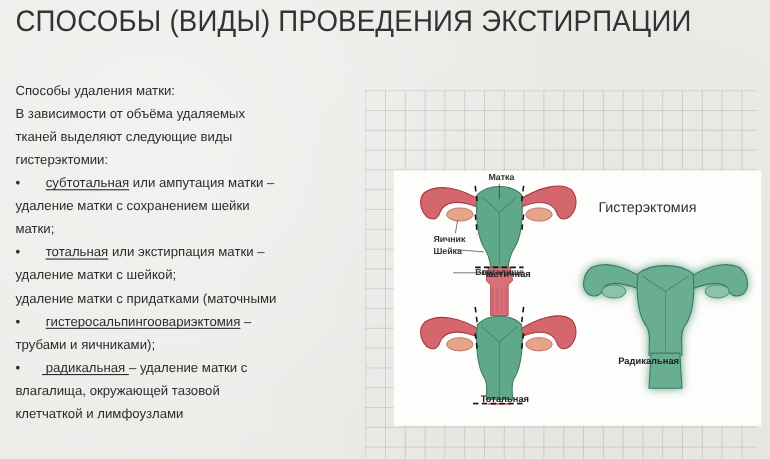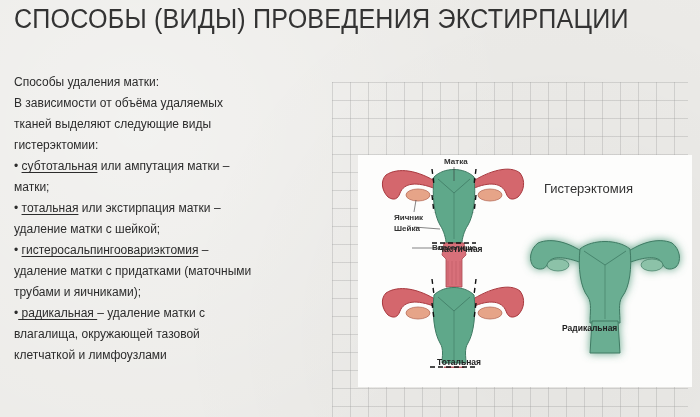--- a/index.html
+++ b/index.html
@@ -46,21 +46,21 @@
     .body-text {
       position: absolute;
       left: 14px;
       top: 72px;
       width: 345px;
       font-size: 12px;
       line-height: 21px;
       color: #2c2c2c;
     }
     .body-text .line { display: block; white-space: nowrap; }
-    .u { text-decoration: underline; text-underline-offset: 2px; }
+    .u { text-decoration: underline; text-underline-offset: 2px; margin-left: 20px; }
     .panel {
       position: absolute;
       left: 358px;
       top: 155px;
       width: 334px;
       height: 232px;
       background: #fdfdfc;
     }
     .panel svg { position: absolute; left: 0; top: 0; }
     .lbl {
@@ -93,27 +93,28 @@
 
 <div class="grid"></div>
 
 <div class="body-text">
   <span class="line">Способы удаления матки:</span>
   <span class="line">В зависимости от объёма удаляемых</span>
   <span class="line">тканей выделяют следующие виды</span>
   <span class="line">гистерэктомии:</span>
 
   <span class="line"><span>•</span> <span class="u">субтотальная</span><span> или ампутация матки –</span></span>
+  <span class="line">удаление матки с сохранением шейки</span>
   <span class="line">матки;</span>
 
   <span class="line"><span>•</span> <span class="u">тотальная</span><span> или экстирпация матки –</span></span>
   <span class="line">удаление матки с шейкой;</span>
 
+  <span class="line">удаление матки с придатками (маточными</span>
   <span class="line"><span>•</span> <span class="u">гистеросальпингоовариэктомия</span><span> –</span></span>
-  <span class="line">удаление матки с придатками (маточными</span>
   <span class="line">трубами и яичниками);</span>
 
   <span class="line"><span>•</span><span class="u" style="white-space:pre"> радикальная </span><span>– удаление матки с</span></span>
   <span class="line">влагалища, окружающей тазовой</span>
   <span class="line">клетчаткой и лимфоузлами</span>
 </div>
 
 <div class="panel">
   <svg width="334" height="213" viewBox="0 0 334 213">
     <defs>

